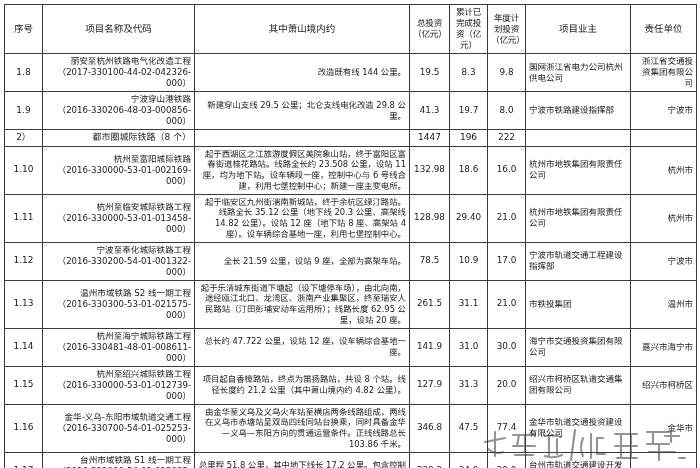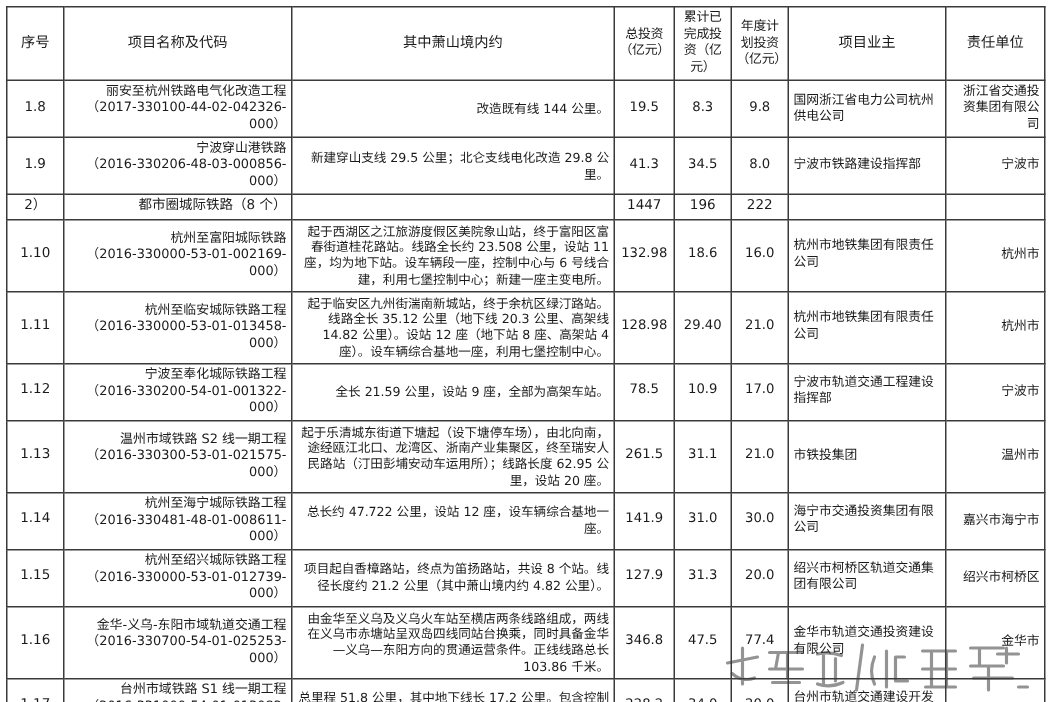--- a/index.html
+++ b/index.html
@@ -145,21 +145,21 @@
           <td class="num">8.3</td>
           <td class="num">9.8</td>
           <td class="owner">国网浙江省电力公司杭州供电公司</td>
           <td class="resp">浙江省交通投资集团有限公司</td>
         </tr>
         <tr>
           <td class="seq">1.9</td>
           <td class="name"><span>宁波穿山港铁路</span><span class="code">（2016-330206-48-03-000856-000）</span></td>
           <td class="scope">新建穿山支线 29.5 公里；北仑支线电化改造 29.8 公里。</td>
           <td class="num">41.3</td>
-          <td class="num">34.5</td>
+          <td class="num">19.7</td>
           <td class="num">8.0</td>
           <td class="owner">宁波市铁路建设指挥部</td>
           <td class="resp">宁波市</td>
         </tr>
         <tr class="group thick-top">
           <td class="seq">2）</td>
           <td class="name"><span>都市圈城际铁路（8 个）</span></td>
           <td class="scope"></td>
           <td class="num">1447</td>
           <td class="num">196</td>

